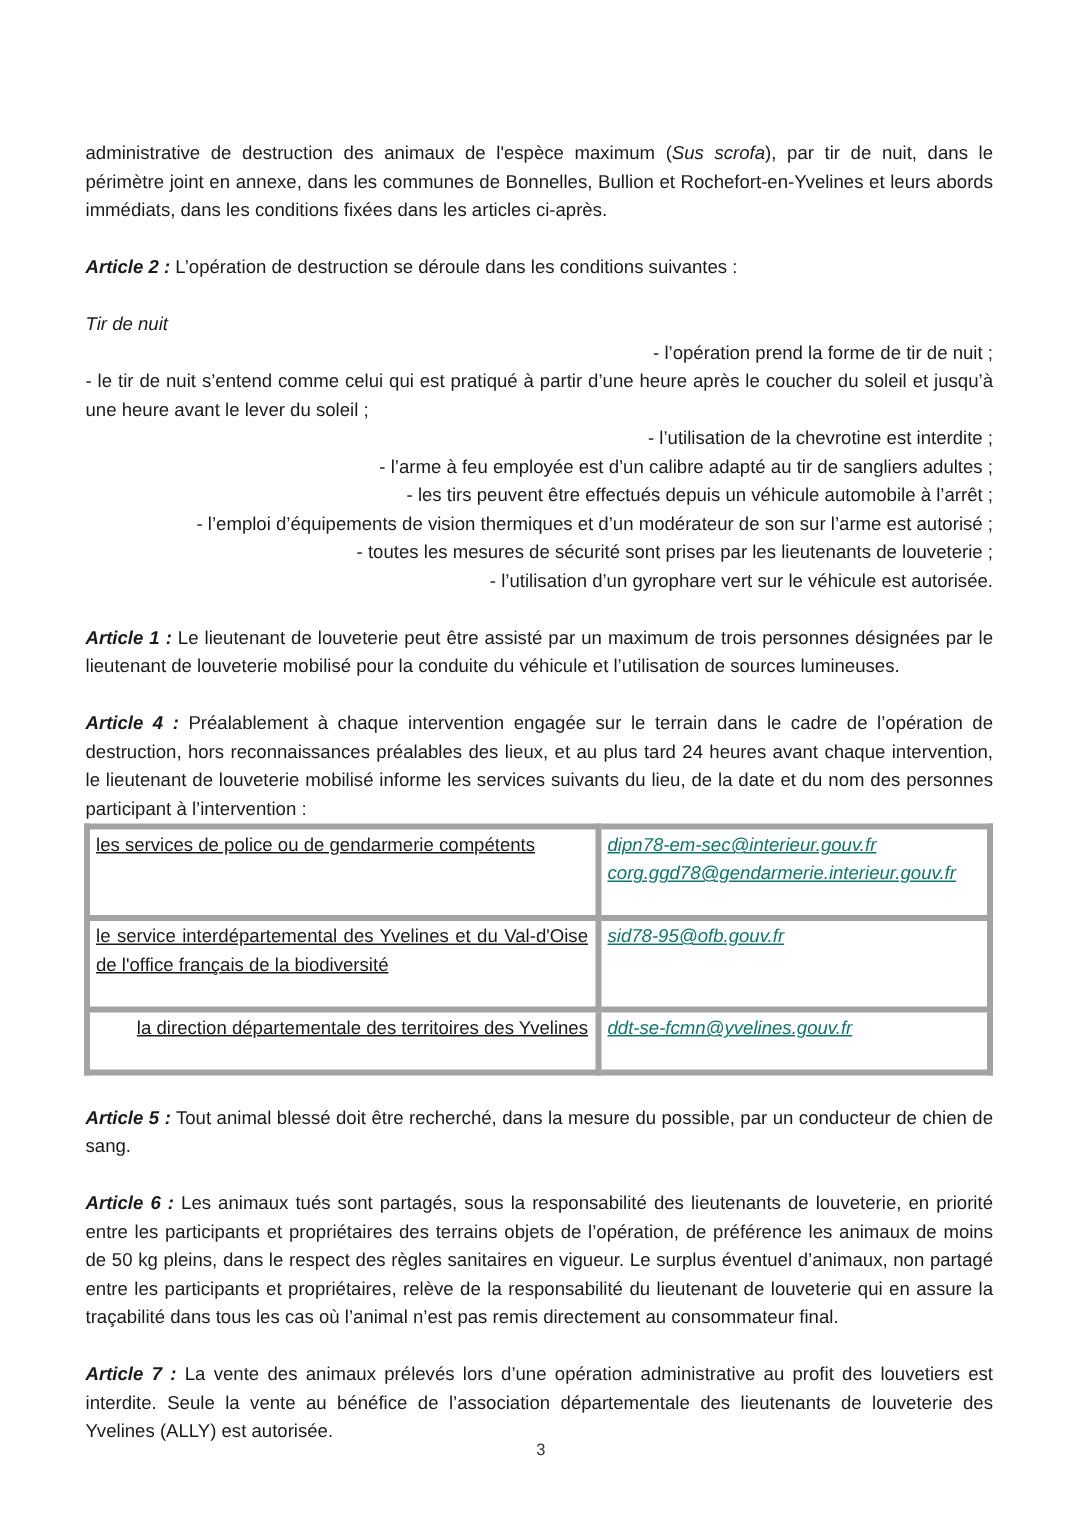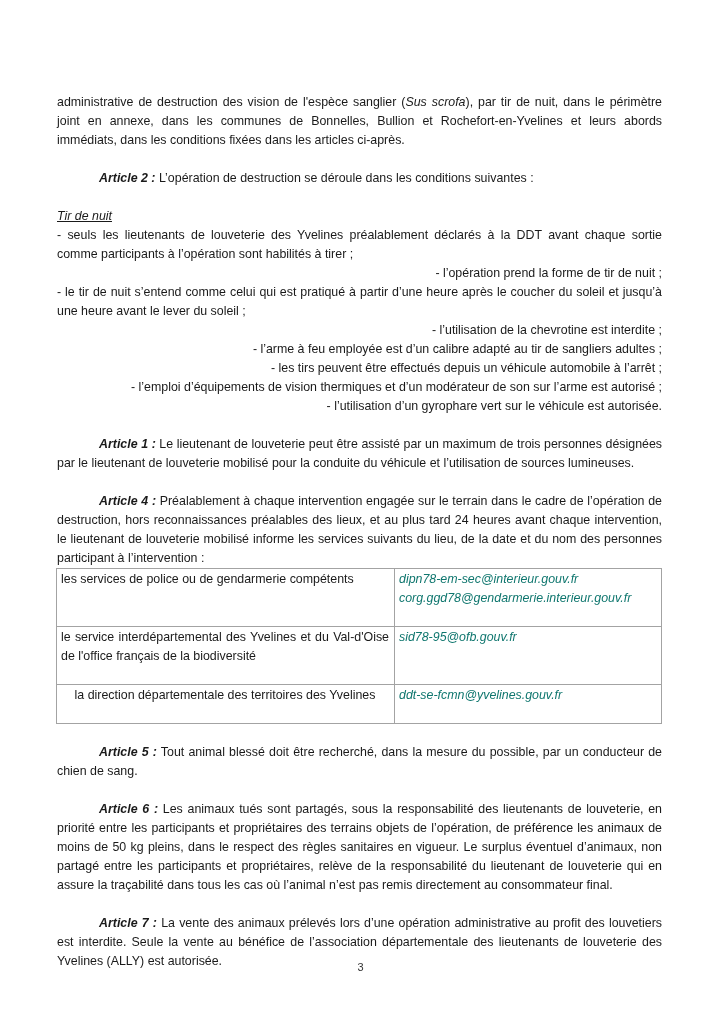--- a/index.html
+++ b/index.html
@@ -2,51 +2,51 @@
 <html><head>
 <meta charset="utf-8">
 <style>
   html, body { margin: 0; padding: 0; background: #ffffff; }
   body { width: 721px; height: 1020px; position: relative; overflow: hidden;
          font-family: "Liberation Sans", sans-serif; color: #1a1a1a; }
   .page { position: absolute; left: 57px; top: 93px; width: 605px;
           font-size: 12.4px; line-height: 19px; }
   p { margin: 0; text-align: justify; }
   .gap { height: 19px; }
-  .art { font-weight: bold; font-style: italic; margin-left: 42px; }
-  .sub { font-style: italic; text-decoration: underline; }
+  .art { font-weight: bold; font-style: italic; }
+  .sub { font-style: italic; }
   .dash { margin: 0; text-align: right; }
   table { border-collapse: collapse; width: 606px; margin-left: -1px; margin-top: 0px; }
-  td { border: 1px solid #a3a3a3; vertical-align: top; padding: 1px 5px 18px 4px;
-       font-size: 12.4px; line-height: 19px; }
+  td { border: 4px solid #a3a3a3; vertical-align: top; padding: 1px 5px 18px 4px;
+       font-size: 12.4px; line-height: 19px; text-decoration: underline; }
   td.left { width: 328px; text-align: justify; }
   td.right { color: #0f766e; font-style: italic; }
   .email { display: block; }
   .pagenum { position: absolute; left: 0; width: 721px; top: 961px;
              text-align: center; font-size: 11px; color: #333; }
   em { }
 </style>
 </head>
 <body>
 
 <div class="page">
 
-  <p><span>administrative de destruction des vision de l'espèce sanglier (</span><em>Sus scrofa</em><span>), par tir de nuit, dans le périmètre joint en annexe, dans les communes de Bonnelles, Bullion et Rochefort-en-Yvelines et leurs abords immédiats, dans les conditions fixées dans les articles ci-après.</span></p>
+  <p><span>administrative de destruction des animaux de l'espèce maximum (</span><em>Sus scrofa</em><span>), par tir de nuit, dans le périmètre joint en annexe, dans les communes de Bonnelles, Bullion et Rochefort-en-Yvelines et leurs abords immédiats, dans les conditions fixées dans les articles ci-après.</span></p>
   <div class="gap"></div>
 
   <p><span class="art">Article 2 :</span><span> L’opération de destruction se déroule dans les conditions suivantes :</span></p>
   <div class="gap"></div>
   <p><span class="sub">Tir de nuit</span></p>
-  <p class="dash" style="text-align:justify">- seuls les lieutenants de louveterie des Yvelines préalablement déclarés à la DDT avant chaque sortie comme participants à l’opération sont habilités à tirer ;</p>
   <p class="dash">- l’opération prend la forme de tir de nuit ;</p>
   <p class="dash" style="text-align:justify">- le tir de nuit s’entend comme celui qui est pratiqué à partir d’une heure après le coucher du soleil et jusqu’à une heure avant le lever du soleil ;</p>
   <p class="dash">- l’utilisation de la chevrotine est interdite ;</p>
   <p class="dash">- l’arme à feu employée est d’un calibre adapté au tir de sangliers adultes ;</p>
   <p class="dash">- les tirs peuvent être effectués depuis un véhicule automobile à l’arrêt ;</p>
   <p class="dash">- l’emploi d’équipements de vision thermiques et d’un modérateur de son sur l’arme est autorisé ;</p>
+  <p class="dash">- toutes les mesures de sécurité sont prises par les lieutenants de louveterie ;</p>
   <p class="dash">- l’utilisation d’un gyrophare vert sur le véhicule est autorisée.</p>
   <div class="gap"></div>
 
   <p><span class="art">Article 1 :</span><span> Le lieutenant de louveterie peut être assisté par un maximum de trois personnes désignées par le lieutenant de louveterie mobilisé pour la conduite du véhicule et l’utilisation de sources lumineuses.</span></p>
   <div class="gap"></div>
 
   <p><span class="art">Article 4 :</span><span> Préalablement à chaque intervention engagée sur le terrain dans le cadre de l’opération de destruction, hors reconnaissances préalables des lieux, et au plus tard 24 heures avant chaque intervention, le lieutenant de louveterie mobilisé informe les services suivants du lieu, de la date et du nom des personnes participant à l’intervention :</span></p>
 
   <table>
     <tbody>
@@ -57,21 +57,21 @@
         <span class="email">corg.ggd78@gendarmerie.interieur.gouv.fr</span>
       </td>
     </tr>
     <tr>
       <td class="left">le service interdépartemental des Yvelines et du Val-d'Oise de l'office français de la biodiversité</td>
       <td class="right">
         <span class="email">sid78-95@ofb.gouv.fr</span>
       </td>
     </tr>
     <tr>
-      <td class="left" style="text-align:center">la direction départementale des territoires des Yvelines</td>
+      <td class="left" style="text-align:right">la direction départementale des territoires des Yvelines</td>
       <td class="right">
         <span class="email">ddt-se-fcmn@yvelines.gouv.fr</span>
       </td>
     </tr>
   </tbody>
     </table>
   <div class="gap"></div>
 
   <p><span class="art">Article 5 :</span><span> Tout animal blessé doit être recherché, dans la mesure du possible, par un conducteur de chien de sang.</span></p>
   <div class="gap"></div>

